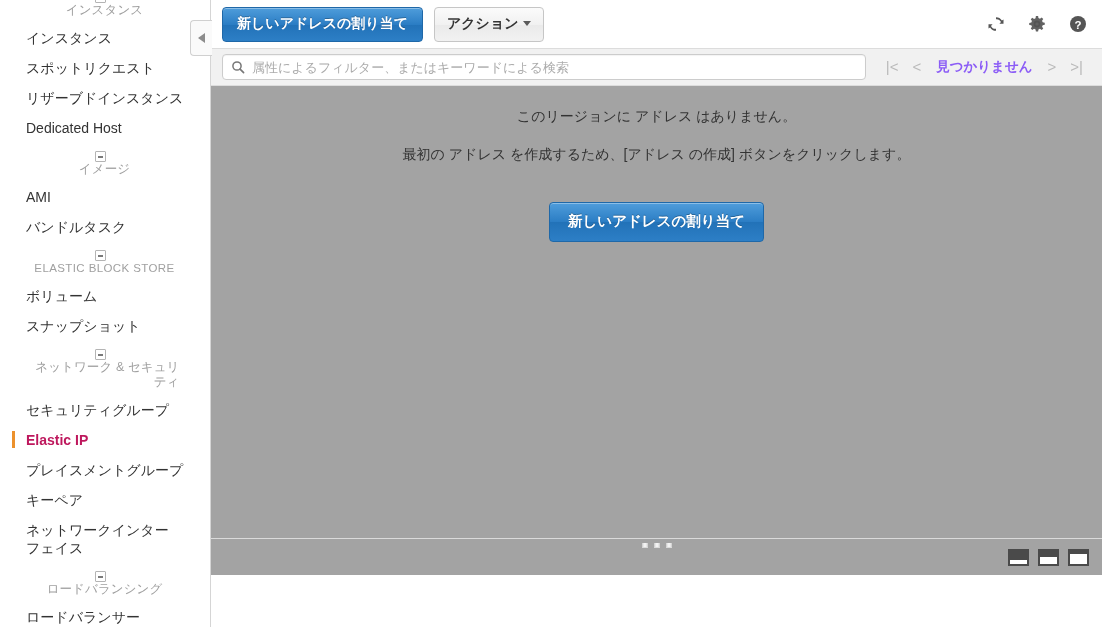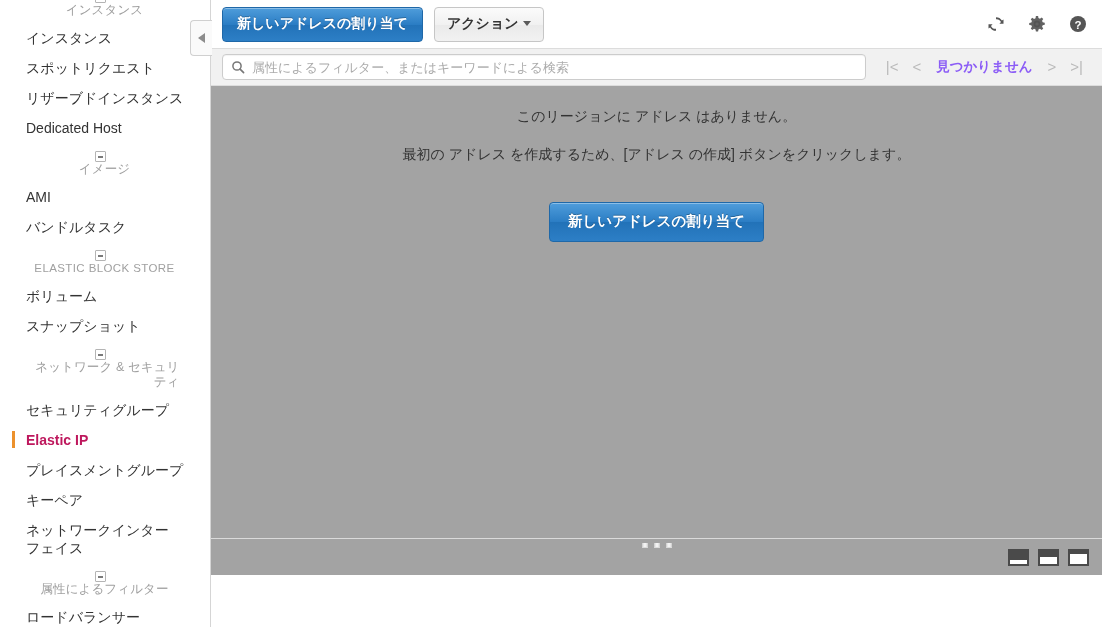--- a/index.html
+++ b/index.html
@@ -254,21 +254,21 @@
           </div>
           <div class="nav-item"><span>セキュリティグループ</span></div>
           <div class="nav-item selected"><span>Elastic IP</span></div>
           <div class="nav-item"><span>プレイスメントグループ</span></div>
           <div class="nav-item"><span>キーペア</span></div>
           <div class="nav-item" style="padding-right: 40px;"><span>ネットワークインターフェイス</span></div>
         </div>
         <div class="nav-group">
           <div class="group-header">
             <span class="toggle-box"></span>
-            <span class="group-label">属性によるフィルター</span>
+            <span class="group-label">ロードバランシング</span>
           </div>
           <div class="nav-item"><span>ロードバランサー</span></div>
           <div class="nav-item"><span>ターゲットグループ</span></div>
         </div>
       </div>
   </div>
 
   <div id="collapse-tab">
     <span class="tri"></span>
   </div>

